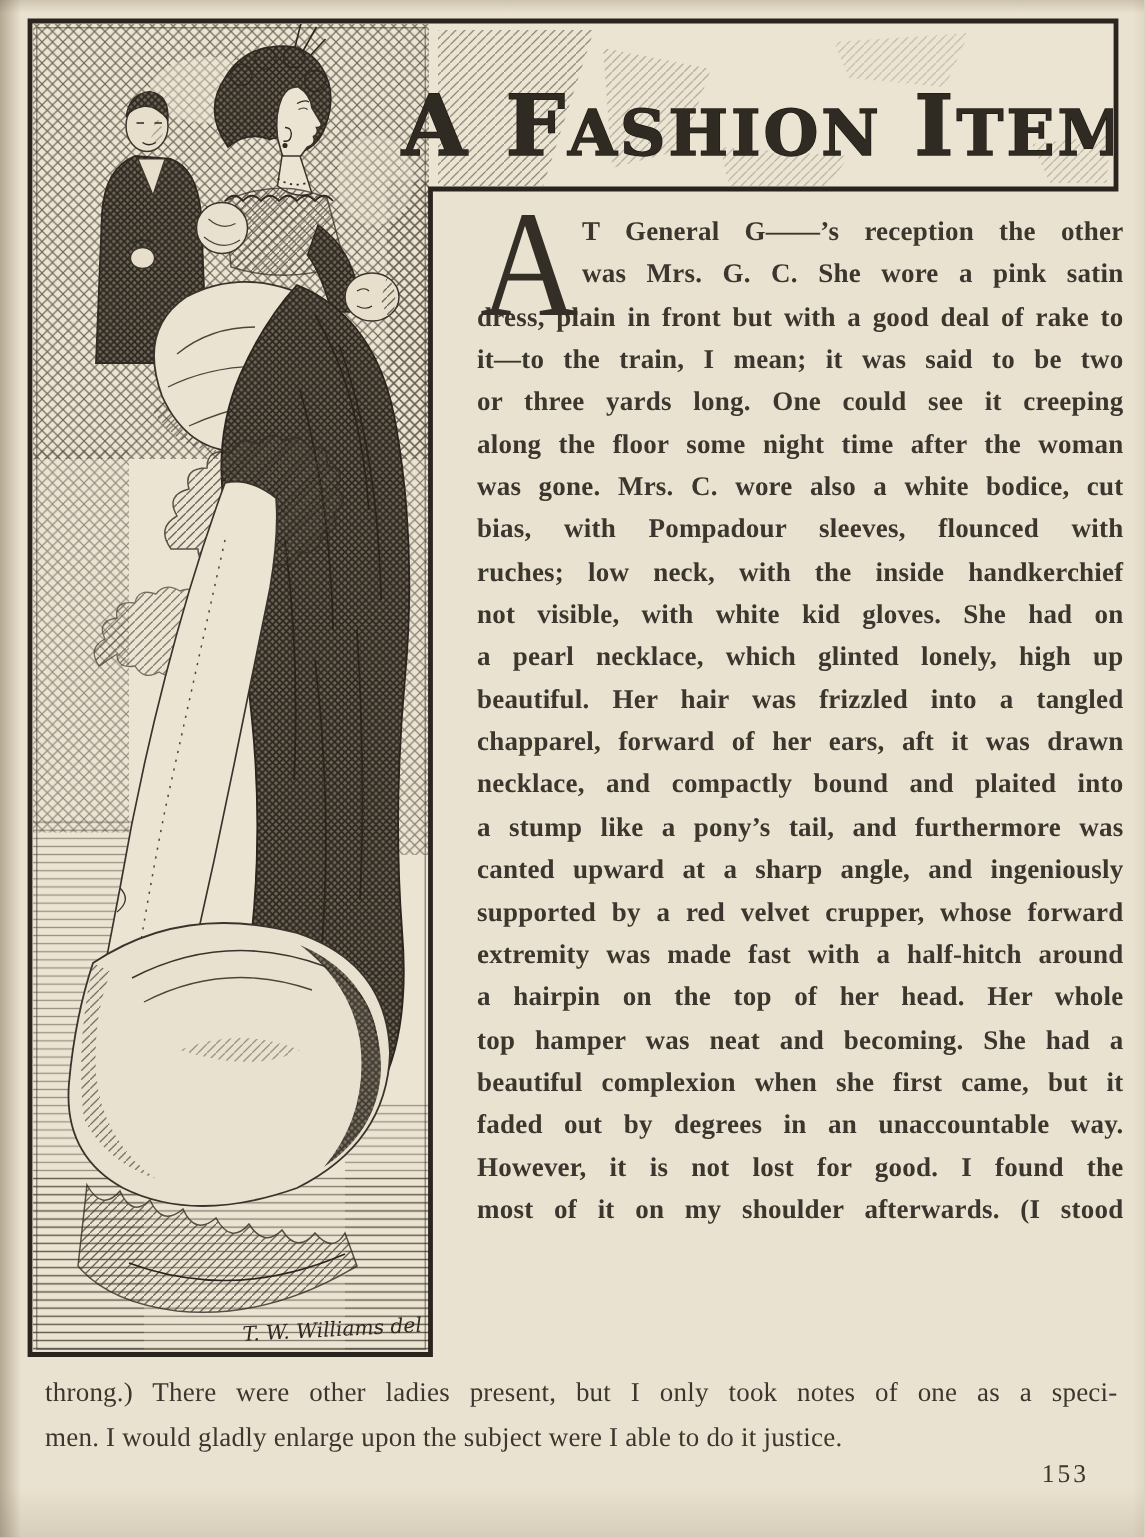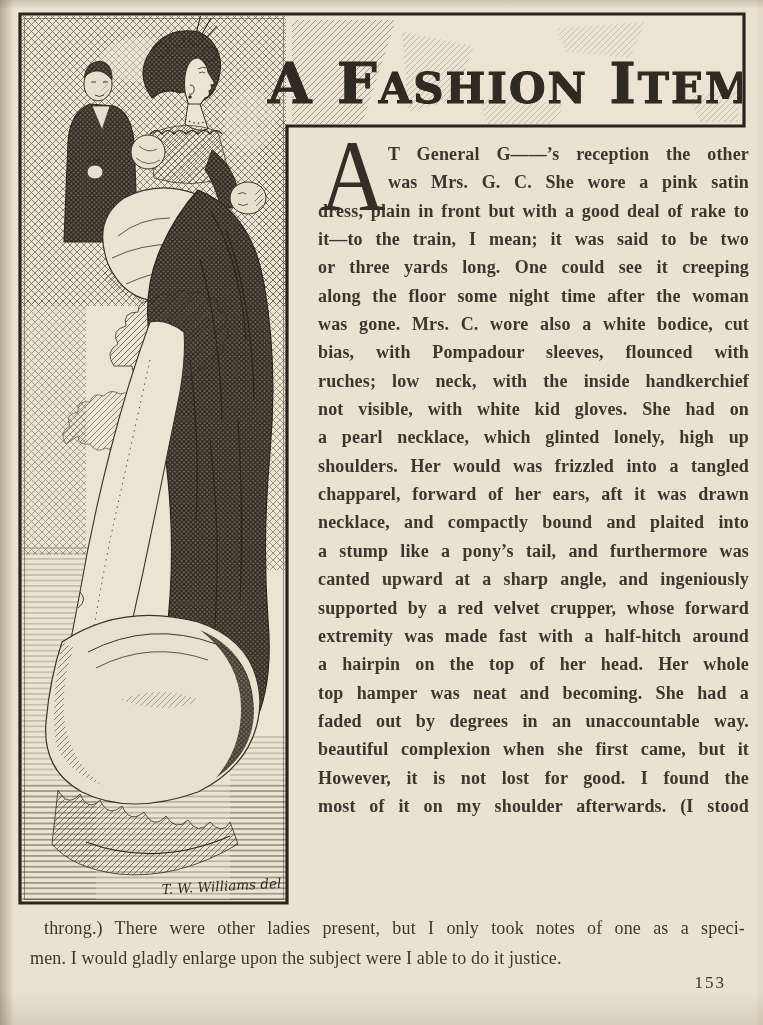--- a/index.html
+++ b/index.html
@@ -26,21 +26,21 @@
   }
   .tline.ind{padding-left:70px;}
   .dropcap{
     position:absolute;left:2px;top:1px;
     font-family:"Liberation Serif", serif;
     font-size:101px;line-height:70px;height:72px;
     color:#332e26;transform:scaleX(.9);transform-origin:left top;
   }
   .footer-lines{position:absolute;left:30px;top:914px;width:715px;}
   .fline{font-size:18px;line-height:29.5px;letter-spacing:.15px;}
-  .fline.just{text-align:justify;text-align-last:justify;margin-left:14px;}
+  .fline.just{text-align:justify;text-align-last:justify;}
   .page-number{
     position:absolute;left:20px;top:973px;width:706px;text-align:right;
     font-size:17px;letter-spacing:2px;color:#3b362e;
   }
 </style>
 </head>
 <body>
 
 <div class="page">
 
@@ -184,31 +184,31 @@
     <div class="tline ind">was Mrs. G. C.  She wore a pink satin</div>
     <div class="tline">dress, plain in front but with a good deal of rake to</div>
     <div class="tline">it—to the train, I mean; it was said to be two</div>
     <div class="tline">or three yards long.  One could see it creeping</div>
     <div class="tline">along the floor some night time after the woman</div>
     <div class="tline">was gone.  Mrs. C. wore also a white bodice, cut</div>
     <div class="tline">bias, with Pompadour sleeves, flounced with</div>
     <div class="tline">ruches; low neck, with the inside handkerchief</div>
     <div class="tline">not visible, with white kid gloves.  She had on</div>
     <div class="tline">a pearl necklace, which glinted lonely, high up</div>
-    <div class="tline">shoulders.  Her would was frizzled into a tangled</div>
+    <div class="tline">beautiful.  Her hair was frizzled into a tangled</div>
     <div class="tline">chapparel, forward of her ears, aft it was drawn</div>
     <div class="tline">necklace, and compactly bound and plaited into</div>
     <div class="tline">a stump like a pony’s tail, and furthermore was</div>
     <div class="tline">canted upward at a sharp angle, and ingeniously</div>
     <div class="tline">supported by a red velvet crupper, whose forward</div>
     <div class="tline">extremity was made fast with a half-hitch around</div>
     <div class="tline">a hairpin on the top of her head.  Her whole</div>
     <div class="tline">top hamper was neat and becoming.  She had a</div>
+    <div class="tline">beautiful complexion when she first came, but it</div>
     <div class="tline">faded out by degrees in an unaccountable way.</div>
-    <div class="tline">beautiful complexion when she first came, but it</div>
     <div class="tline">However, it is not lost for good.  I found the</div>
     <div class="tline">most of it on my shoulder afterwards.  (I stood</div>
   </div>
 
   <div class="footer-lines">
     <div class="fline just">throng.)  There were other ladies present, but I only took notes of one as a speci-</div>
     <div class="fline">men.  I would gladly enlarge upon the subject were I able to do it justice.</div>
   </div>
 
   <div class="page-number">153</div>

